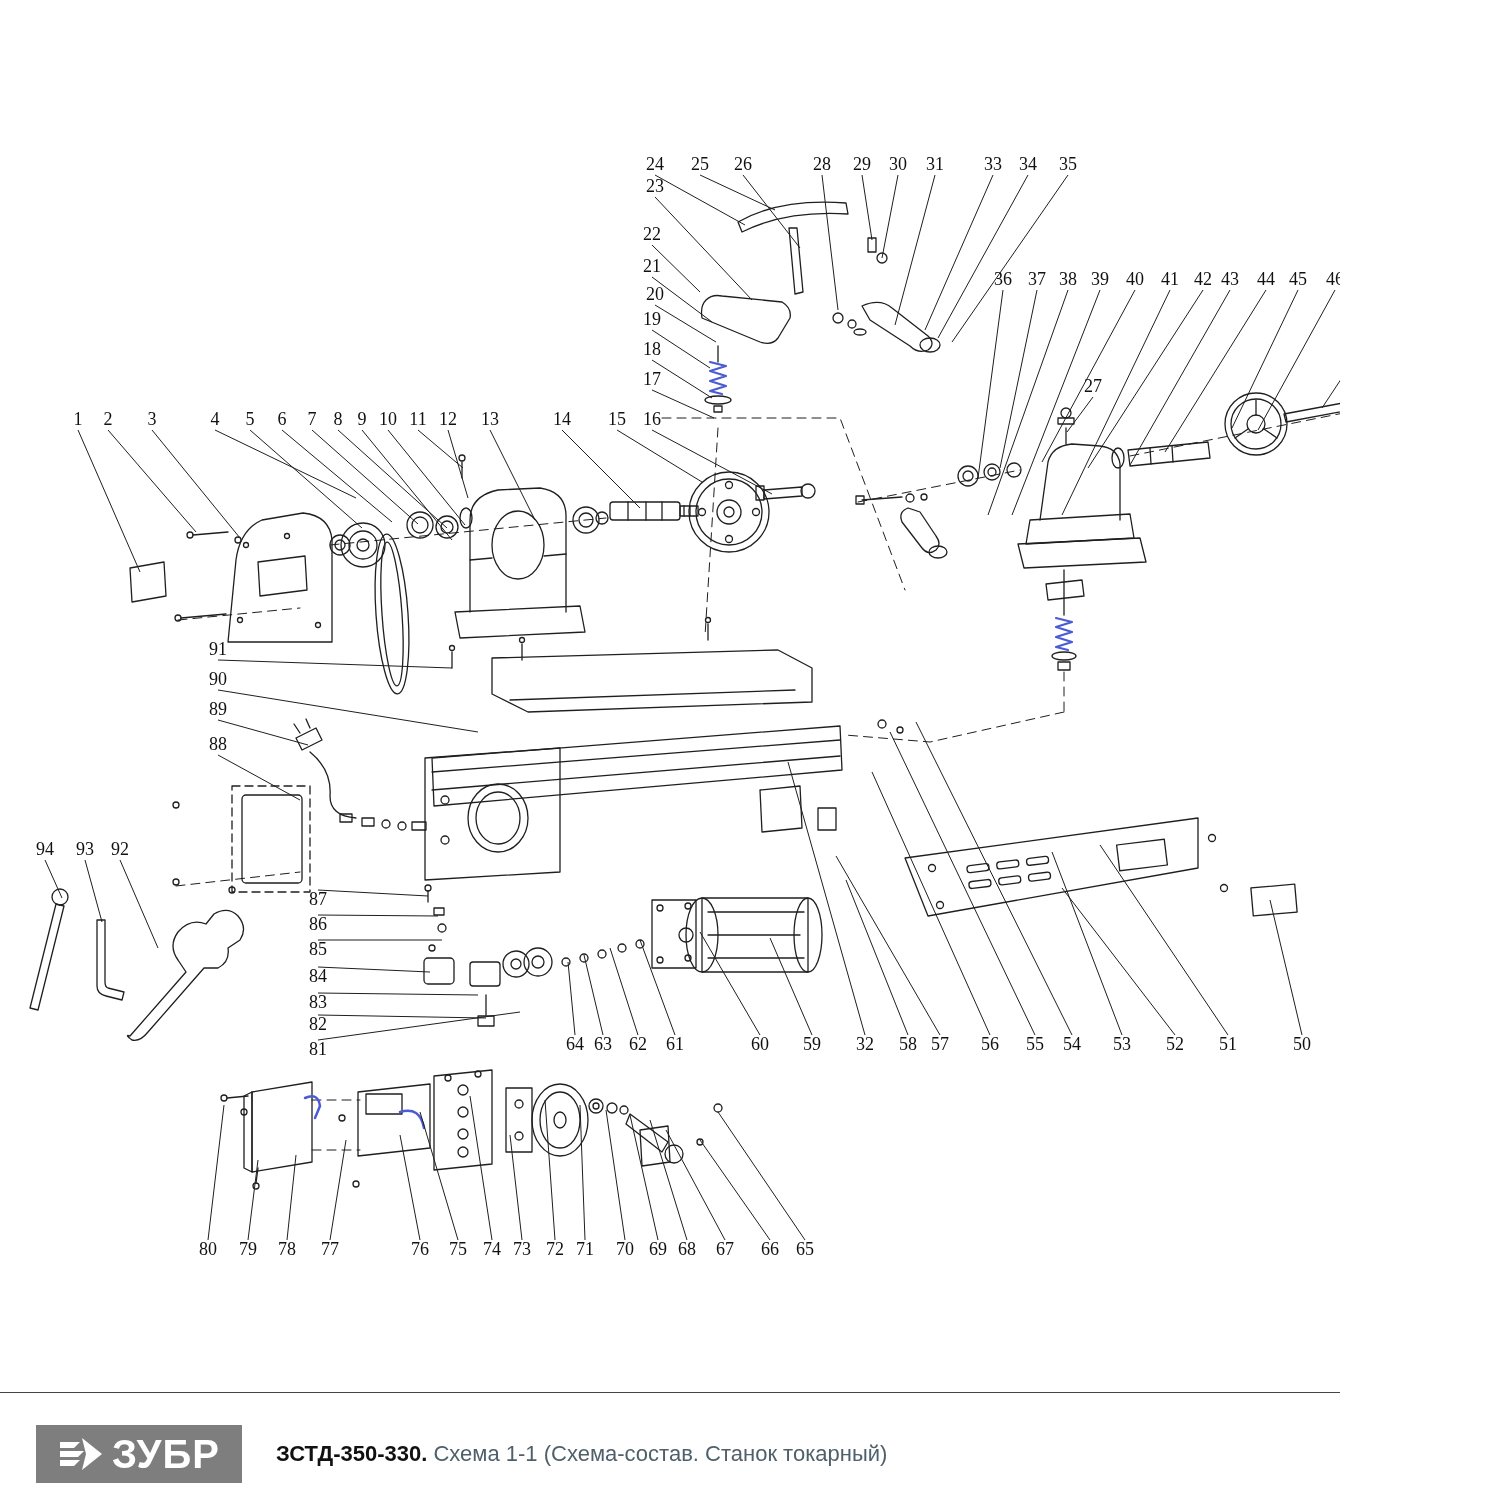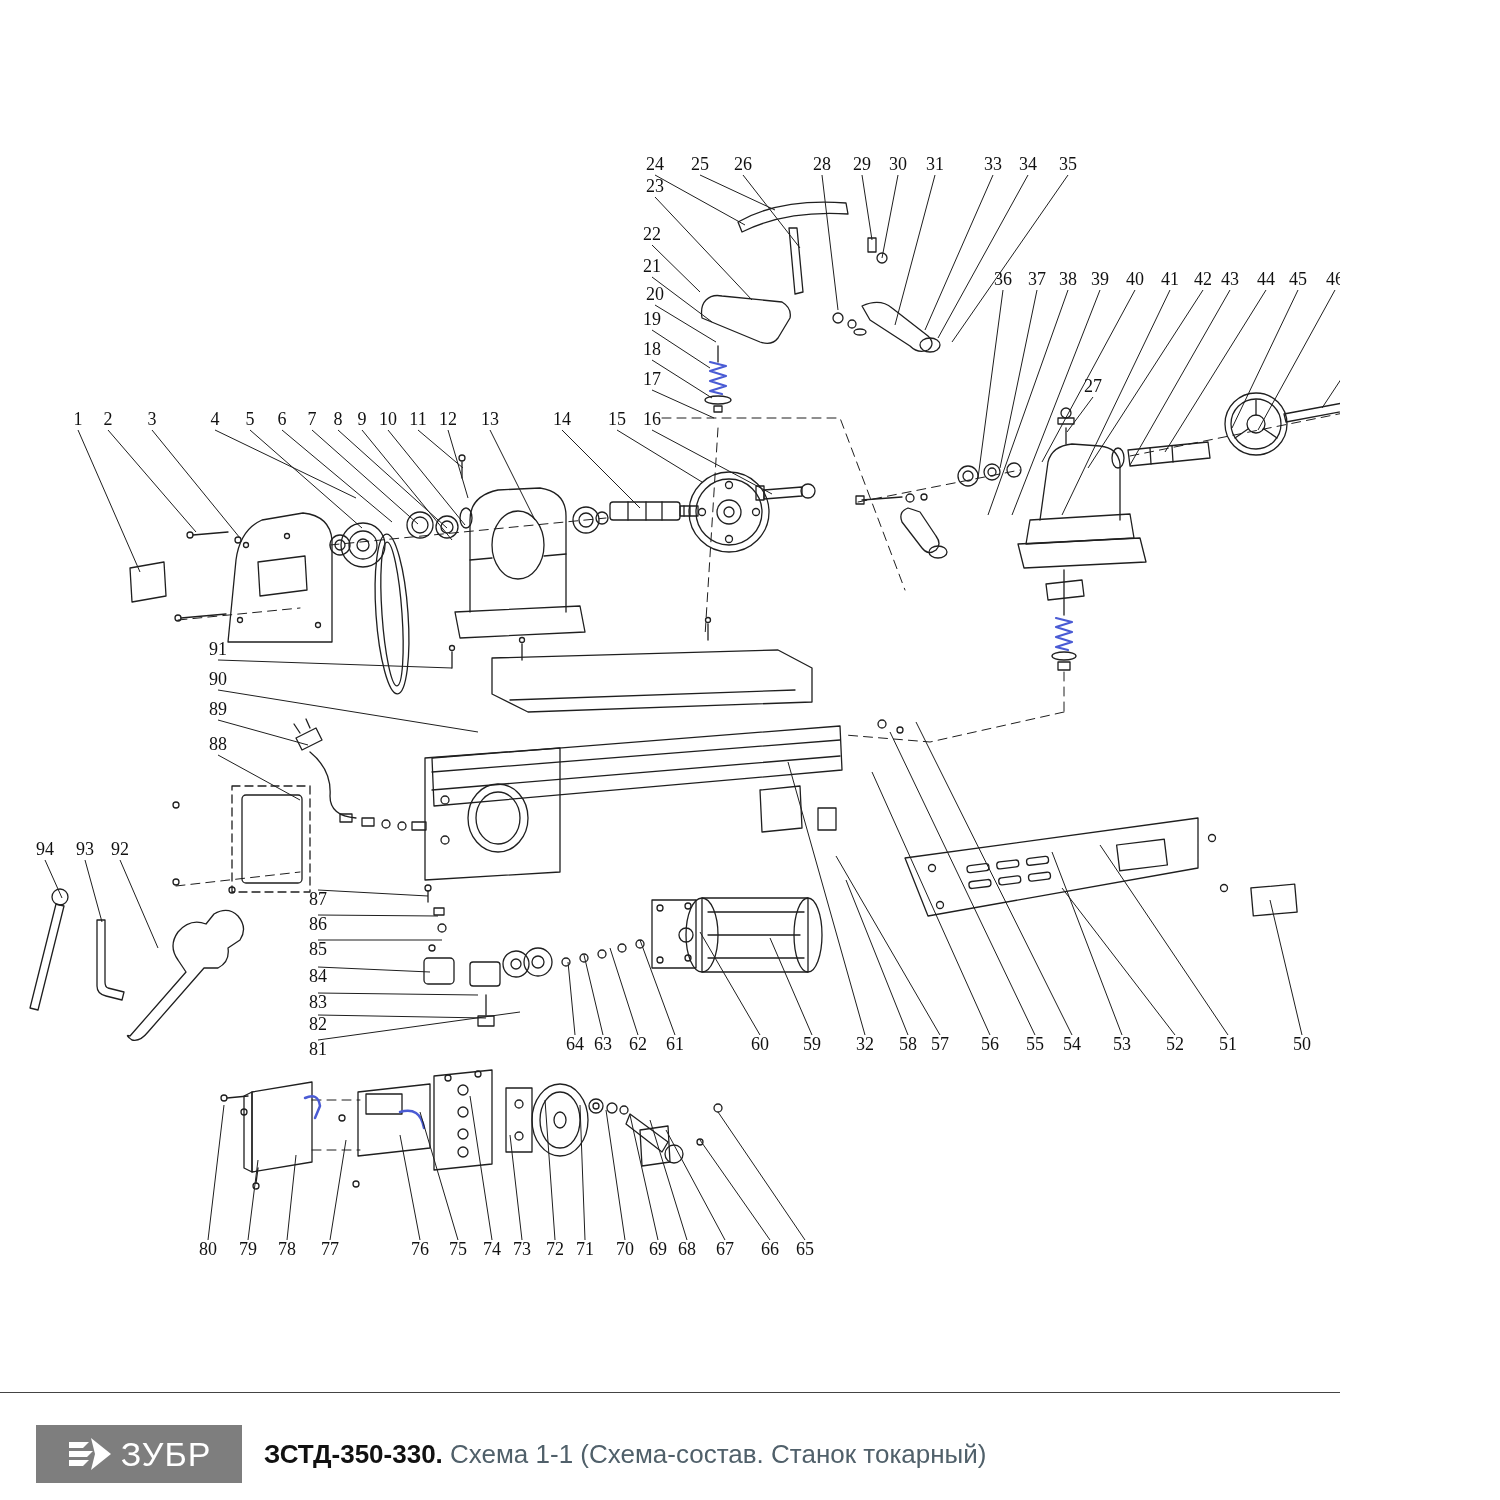--- a/index.html
+++ b/index.html
@@ -5,23 +5,23 @@
   html,body{margin:0;padding:0;background:#ffffff;}
   #page{position:relative;width:1340px;height:1500px;background:#fff;overflow:hidden;
         font-family:"Liberation Sans",sans-serif;}
   #drawing-svg,#callout-layer{position:absolute;left:0;top:0;}
   #callout-layer{pointer-events:none;}
   .callout-text{font-family:"Liberation Serif",serif;font-size:18px;fill:#111;}
   #footer-rule{position:absolute;left:0;top:1392px;width:1500px;height:1px;background:#444;}
   #footer{position:absolute;left:0;top:1414px;width:1500px;height:80px;display:flex;align-items:center;}
   #logo-box{margin-left:36px;width:206px;height:58px;background:#7e7e7e;display:flex;
             align-items:center;justify-content:center;gap:10px;}
-  #logo-text{color:#fff;font-weight:normal;font-size:34px;letter-spacing:1px;
+  #logo-text{color:#fff;font-weight:bold;font-size:40px;letter-spacing:1px;
              font-family:"Liberation Sans",sans-serif;}
-  #footer-title{margin-left:22px;font-size:26px;color:#111;}
+  #footer-title{margin-left:34px;font-size:22px;color:#111;}
   #footer-title .model{font-weight:bold;color:#111;}
   #footer-title .subtitle{font-weight:normal;color:#50606a;}
 </style>
 </head>
 <body>
 
 <div id="page">
 
   <svg id="drawing-svg" width="1500" height="1500" viewBox="0 0 1500 1500">
     <g stroke="#1f1f1f" fill="none" stroke-width="1.3" stroke-linejoin="round" stroke-linecap="round">

